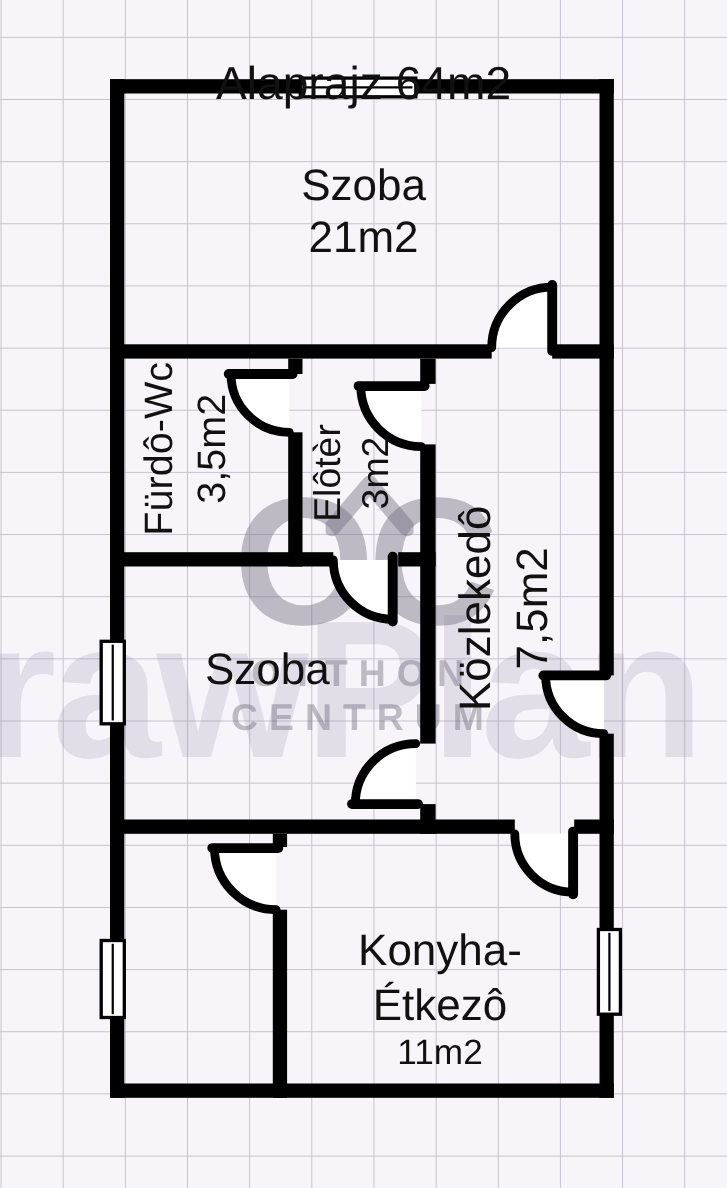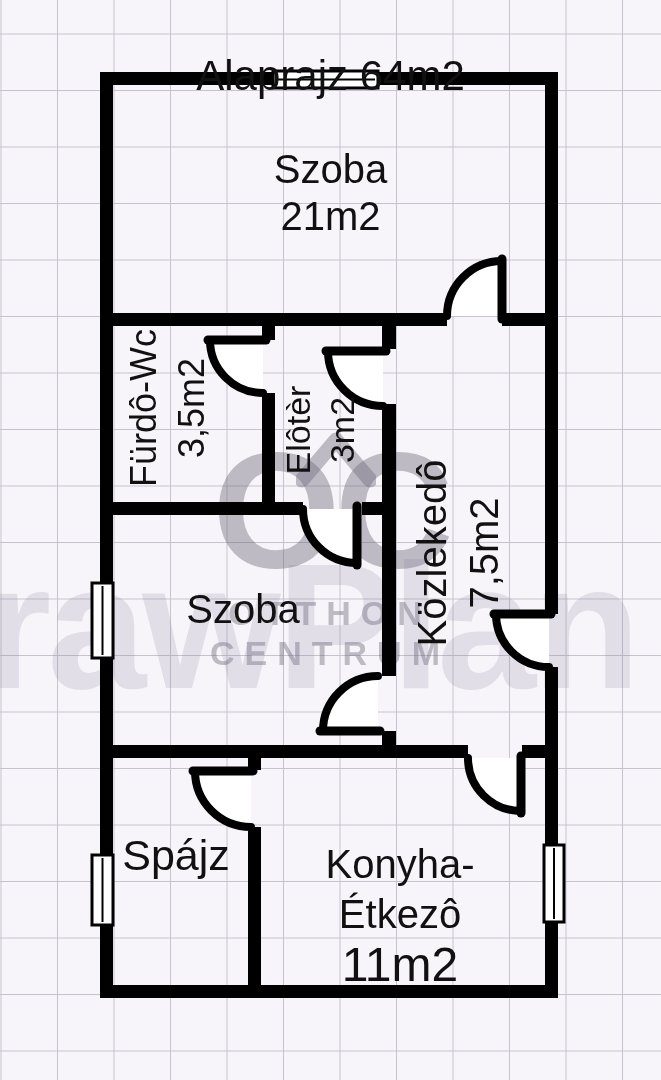--- a/index.html
+++ b/index.html
@@ -44,21 +44,21 @@
   .lbl .nm,.lbl .ar{display:block;}
   .title{
     position:absolute;left:0;top:12px;width:661px;text-align:center;
     font-size:42px;color:var(--text);margin-top:40px;
   }
   .lbl-szoba21{left:0;top:146px;width:661px;font-size:40px;line-height:1.17;}
   .lbl-szoba14{left:103px;top:586px;width:280px;font-size:40px;line-height:1.17;}
   .lbl-spajz{left:96px;top:831px;width:160px;font-size:43px;line-height:1.15;}
   .lbl-konyha{left:270px;top:839px;width:260px;}
   .lbl-konyha .nm{font-size:40px;line-height:1.25;}
-  .lbl-konyha .ar{font-size:48px;line-height:1.1;}
+  .lbl-konyha .ar{font-size:32px;line-height:1.1;}
   .rot{transform:translate(-50%,-50%) rotate(-90deg);transform-origin:center center;white-space:nowrap;}
   .lbl-furdo{left:168px;top:408px;font-size:36px;line-height:1.32;}
   .lbl-eloter{left:320px;top:430px;font-size:34px;line-height:1.3;}
   .lbl-kozlekedo{left:458px;top:553px;font-size:40px;line-height:1.3;}
 </style>
 </head>
 <body>
 
 <div class="stage">
 
@@ -182,21 +182,20 @@
   <div class="lbl rot lbl-kozlekedo">
     <span class="nm">Közlekedô</span>
     <span class="ar">7,5m2</span>
   </div>
 
   <div class="lbl lbl-szoba14">
     <span class="nm">Szoba</span>
   </div>
 
   <div class="lbl lbl-spajz">
-    <span class="nm">Spájz</span>
   </div>
 
   <div class="lbl lbl-konyha">
     <span class="nm">Konyha-Étkezô</span>
     <span class="ar">11m2</span>
   </div>
 
 </div>
 
 </body></html>

